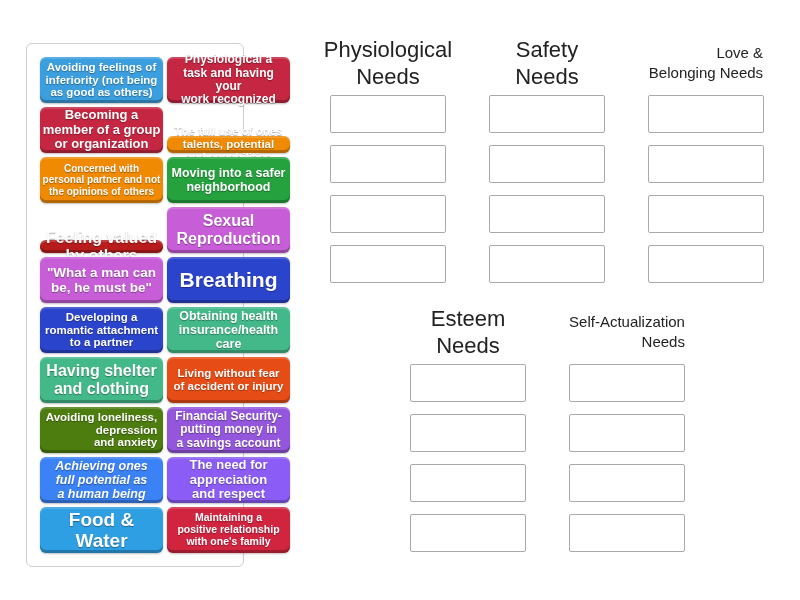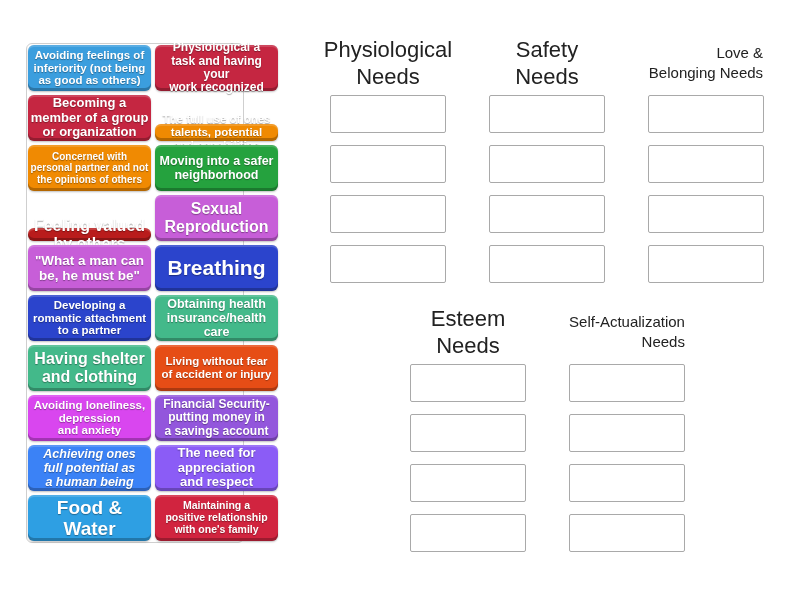--- a/index.html
+++ b/index.html
@@ -9,21 +9,21 @@
     font-family: "Liberation Sans", "DejaVu Sans", sans-serif;
     overflow: hidden; position: relative;
   }
 
   
   .tile-bank {
     position: absolute; left: 26px; top: 43px;
     width: 218px;
     border: 1px solid #cfcfcf; border-radius: 6px;
     background: #ffffff;
-    padding: 1px;
+    padding: 13px;
     display: grid;
     grid-template-columns: 123px 123px;
     grid-auto-rows: 46px;
     gap: 4px;
   }
   .tile {
     border-radius: 6px;
     display: flex; align-items: center; justify-content: center;
     text-align: center;
     color: #ffffff; font-weight: bold;
@@ -108,21 +108,21 @@
   <div class="tile fs115" style="background-color: rgb(43, 68, 204);">Developing a
 romantic attachment
 to a partner</div>
   <div class="tile fs125" style="background-color: rgb(67, 185, 138);">Obtaining health
 insurance/health
 care</div>
   <div class="tile fs16" style="background-color: rgb(67, 185, 138);">Having shelter
 and clothing</div>
   <div class="tile fs115" style="background-color: rgb(230, 77, 22);">Living without fear
 of accident or injury</div>
-  <div class="tile fs115" style="background-color: #d946ef;">Avoiding loneliness,
+  <div class="tile fs115" style="background-color: #4d7c0f; text-align: right;">Avoiding loneliness,
 depression
 and anxiety</div>
   <div class="tile fs12" style="background-color: rgb(147, 86, 220);">Financial Security-
 putting money in
 a savings account</div>
   <div class="tile fs125" style="background-color: #3b82f6; font-style: italic;">Achieving ones
 full potential as
 a human being</div>
   <div class="tile fs13" style="background-color: #8b5cf6;">The need for
 appreciation

